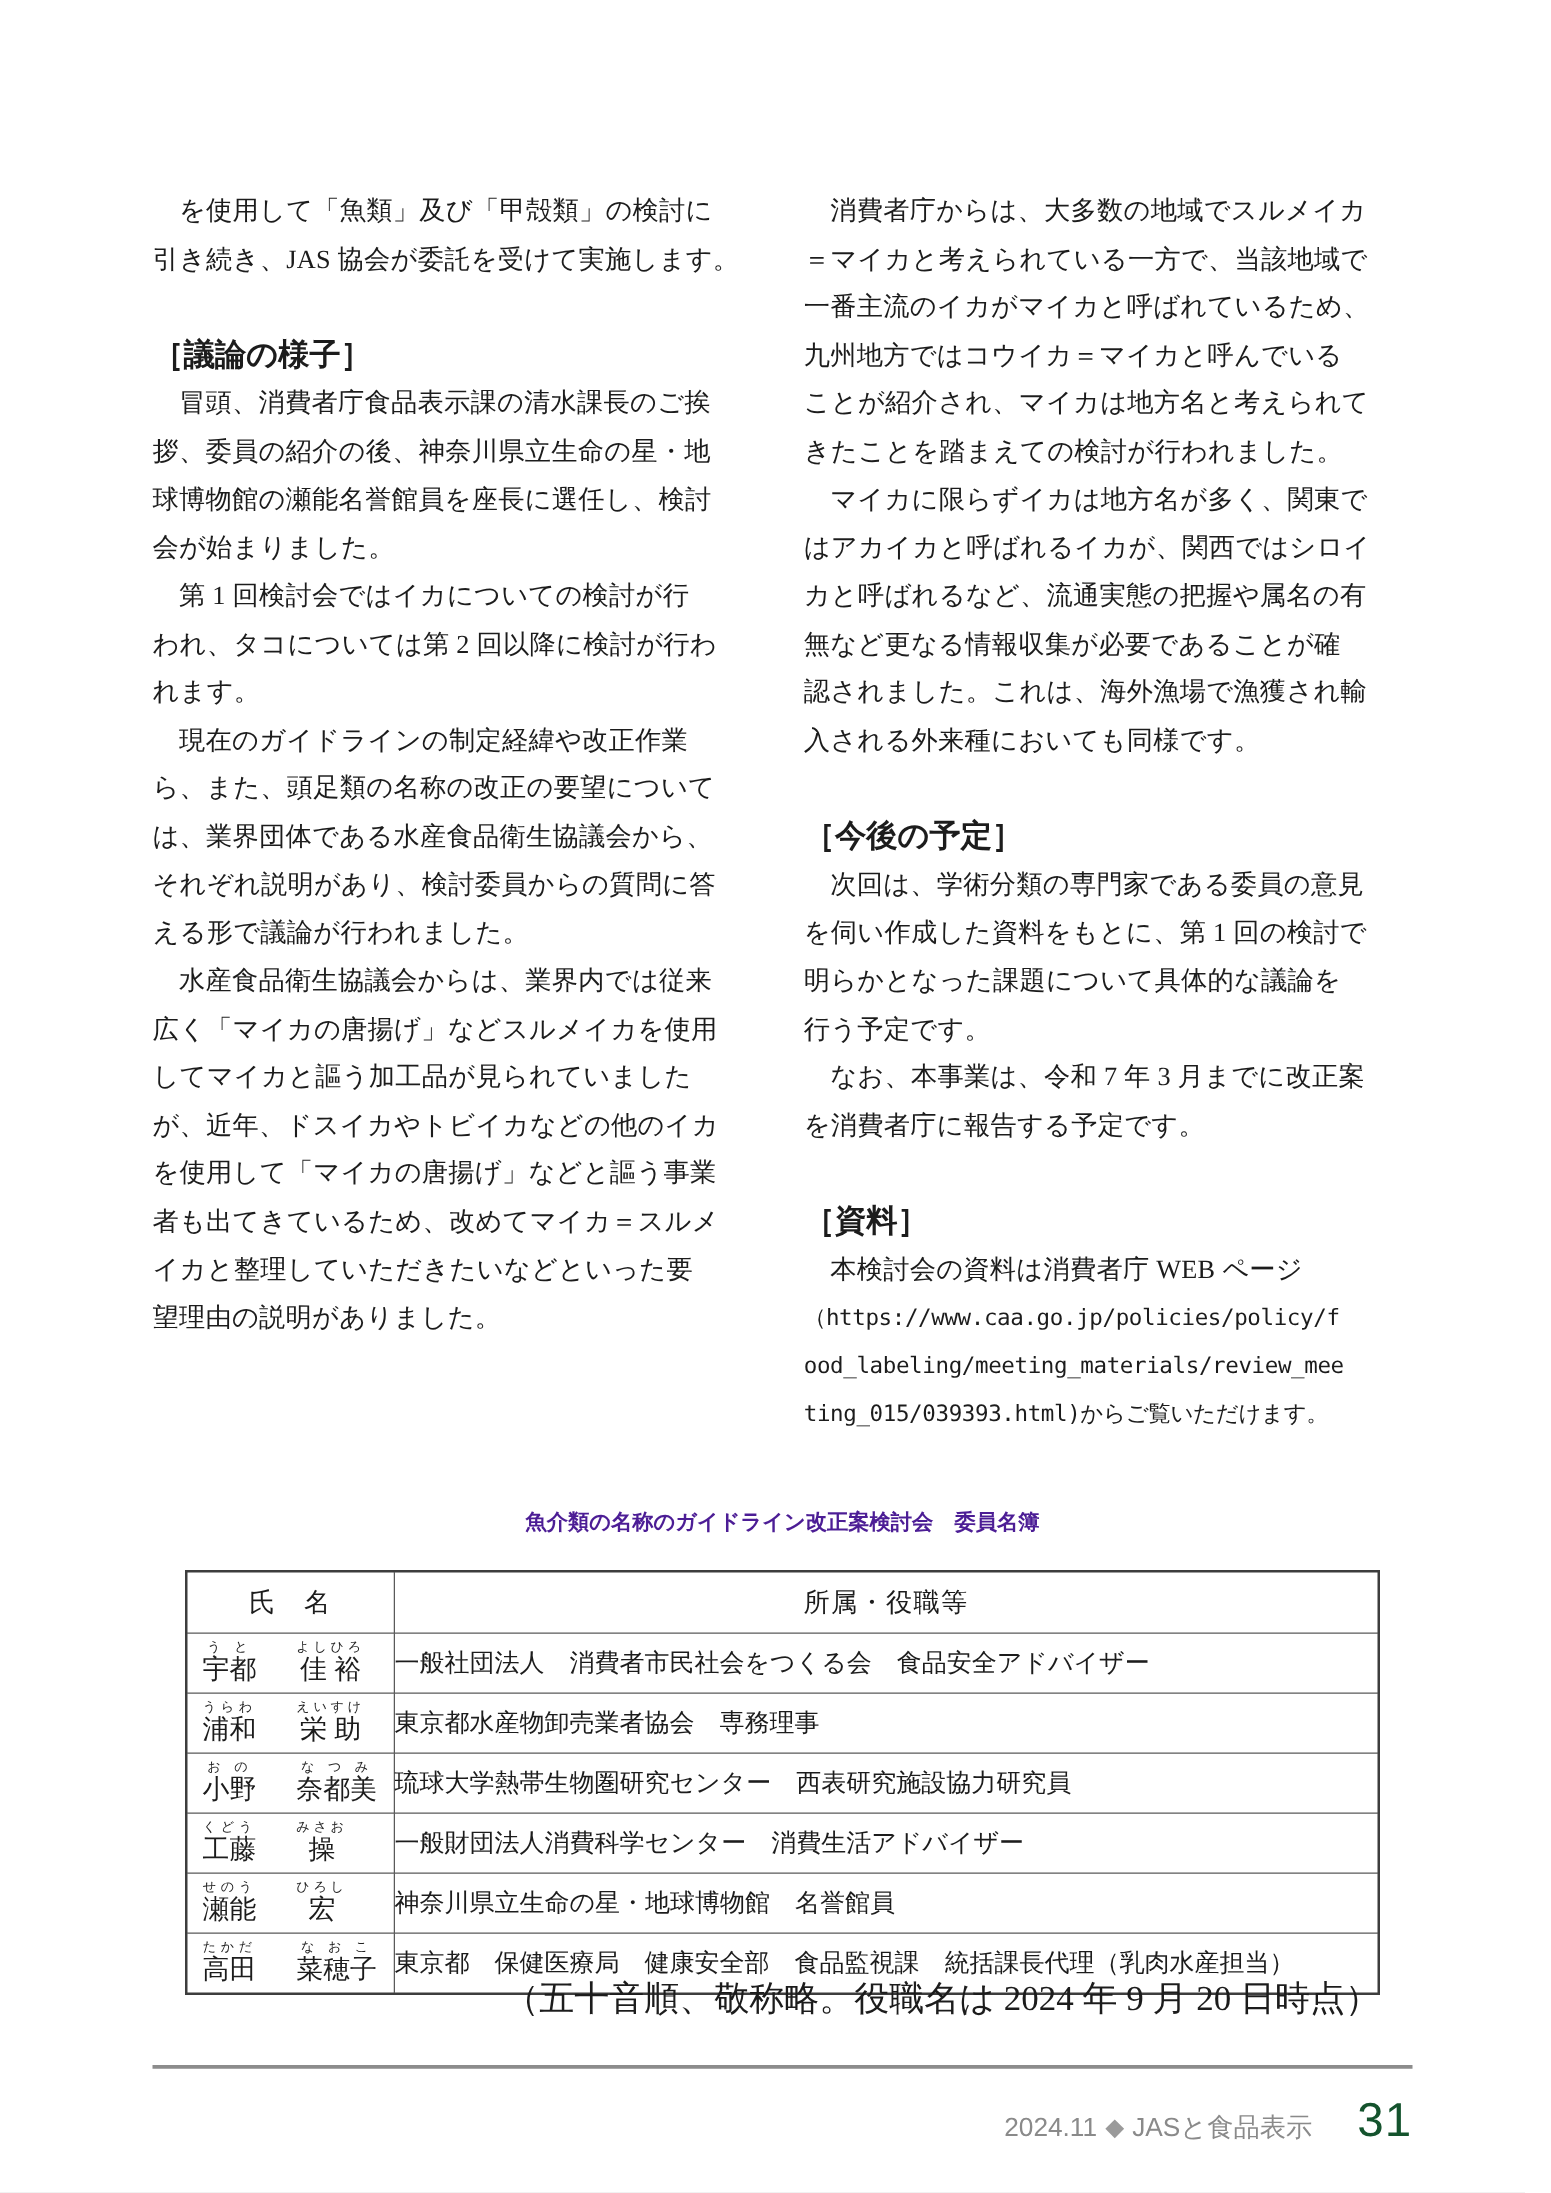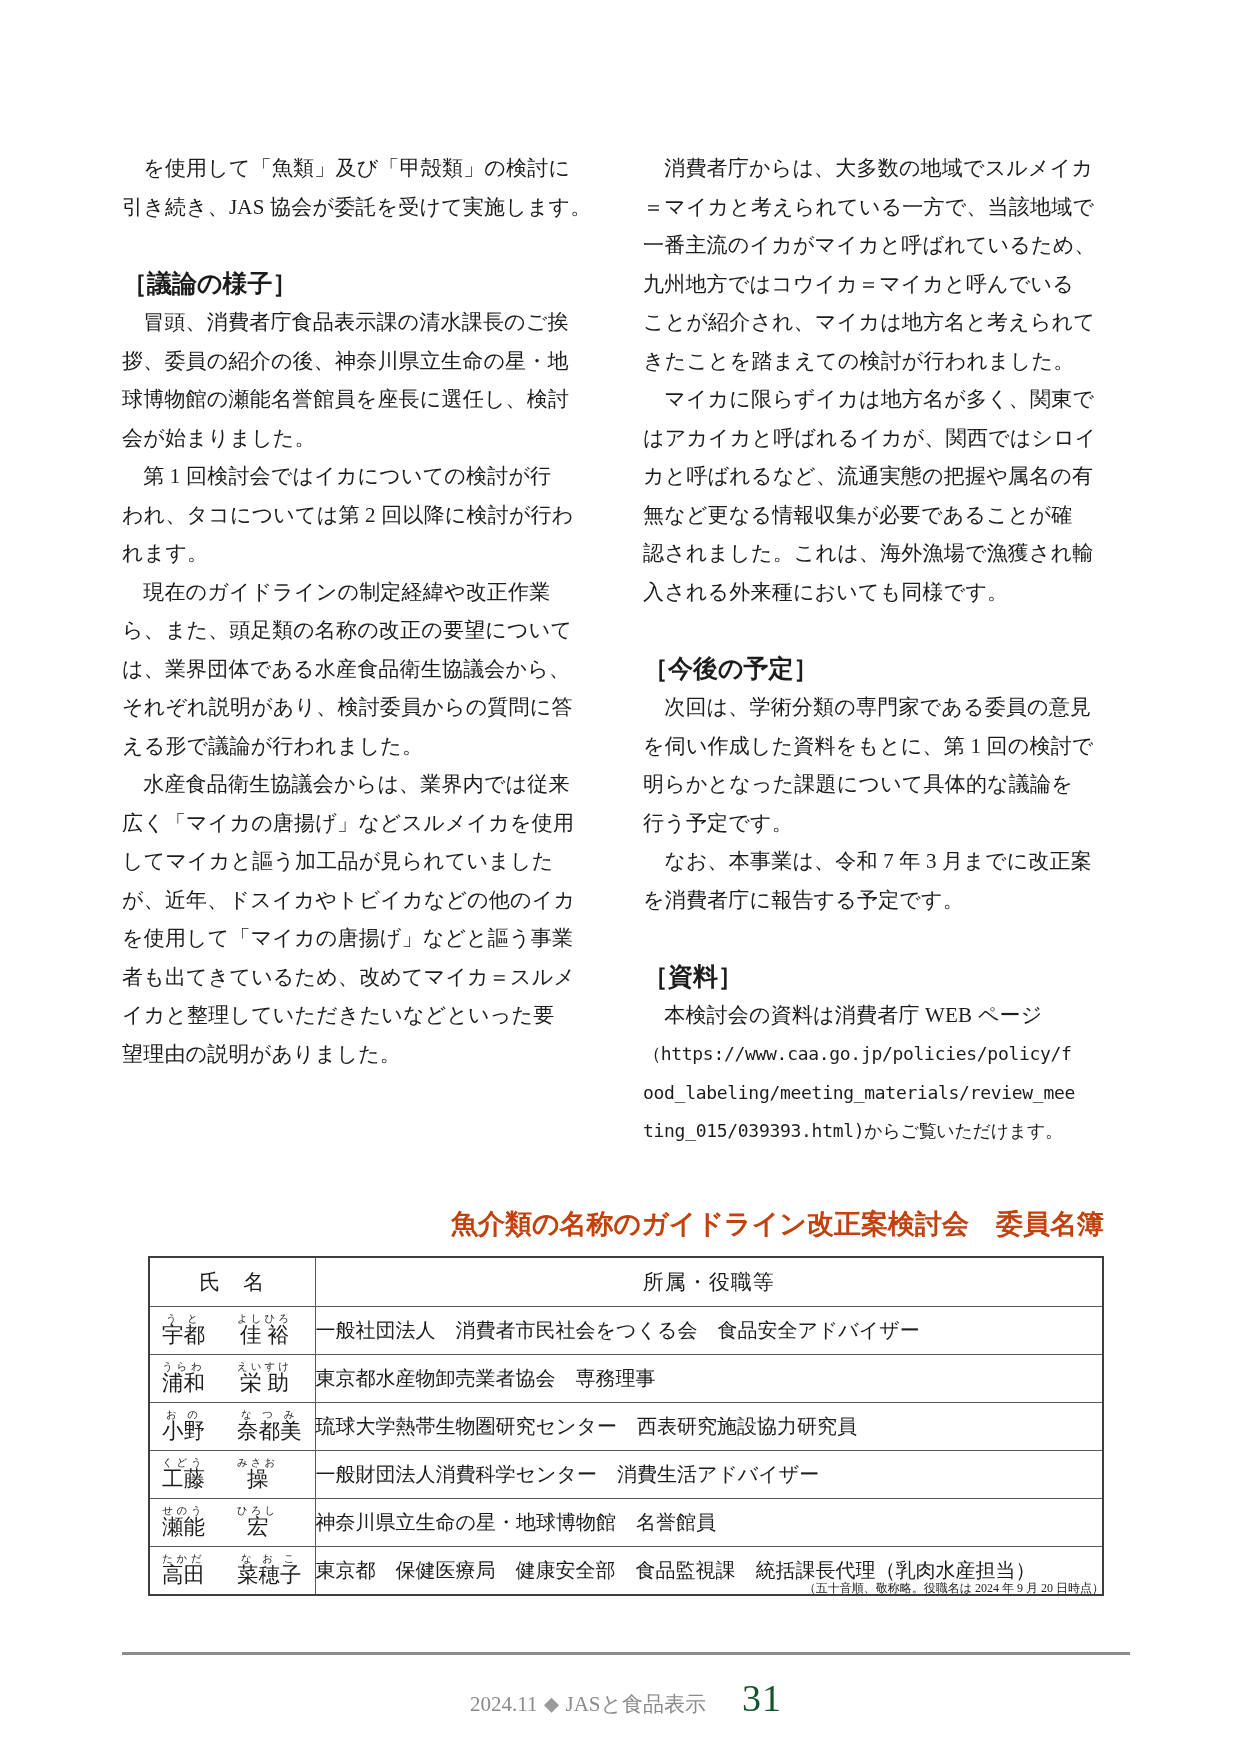--- a/index.html
+++ b/index.html
@@ -27,23 +27,23 @@
     font-weight:700; font-size:25px; letter-spacing:0;
   }
   .line.url {
     font-family:"DejaVu Sans Mono","Liberation Mono",monospace;
     font-size:18px; letter-spacing:-0.3px;
   }
   .line.blank { }
 
   .table-title {
     position:absolute; top:1206px; left:148px; width:956px;
-    text-align:right;
+    text-align:center;
     font-family:"Liberation Sans","DejaVu Sans",sans-serif;
-    font-weight:700; font-size:27px; color:#c2410c;
+    font-weight:700; font-size:17px; color:#4c1d95;
   }
   table.members {
     position:absolute; top:1256px; left:148px; width:956px;
     border-collapse:collapse; table-layout:fixed;
     border:2.5px solid #3d3d3d;
   }
   table.members th, table.members td {
     border:1.5px solid #5a5a5a;
   }
   table.members col.c-name { width:166px; }
@@ -60,32 +60,32 @@
   td.cell-name rt {
     font-size:10.5px; letter-spacing:3px; color:#222;
     font-family:"Liberation Serif","DejaVu Serif",serif;
   }
   td.cell-aff {
     height:44px; padding:0 6px 0 0;
     font-size:20px; vertical-align:middle; white-space:nowrap;
   }
   .table-note {
     position:absolute; top:1580px; left:148px; width:956px;
-    text-align:right; font-size:12px; color:#1c1c1c; white-space:pre;
+    text-align:right; font-size:28px; color:#1c1c1c; white-space:pre;
   }
   .footer-rule {
     position:absolute; top:1652px; left:122px; width:1008px; height:2.5px;
     background:#8c8c8c;
   }
   .footer {
     position:absolute; top:1676px; left:122px; width:1008px;
     text-align:right;
-    font-family:Liberation Serif, serif;
+    font-family:Liberation Sans, sans-serif;
     color:#8a8a8a; font-size:21px;
-    display:flex; justify-content:center; align-items:baseline;
+    display:flex; justify-content:flex-end; align-items:baseline;
   }
   .footer .diamond { font-size:16px; margin:0 6px; color:#9a9a9a; }
   .footer .pagenum {
     margin-left:36px; font-size:38px; color:#14532d; letter-spacing:1px;
   }
 </style>
 </head>
 <body>
 
 <div class="page">

